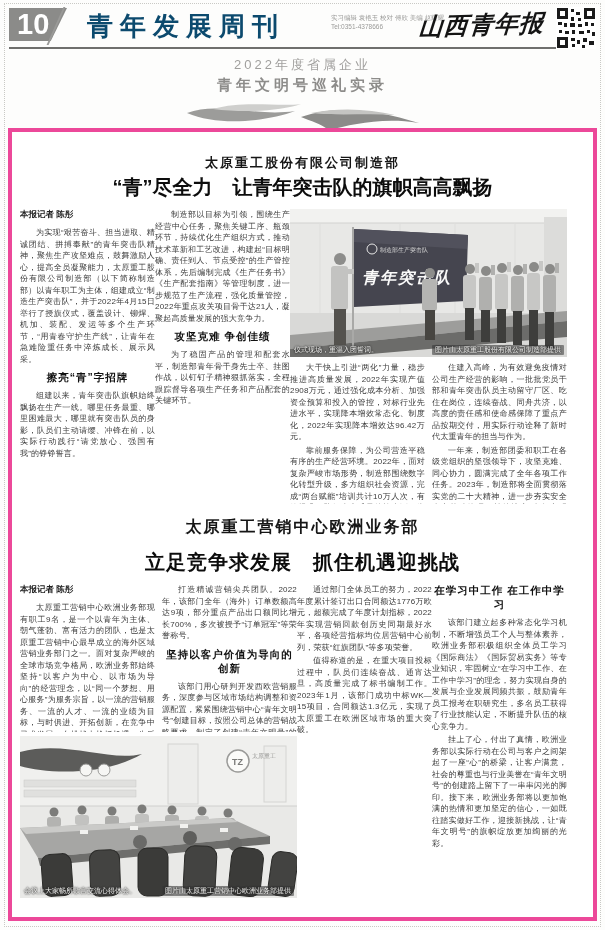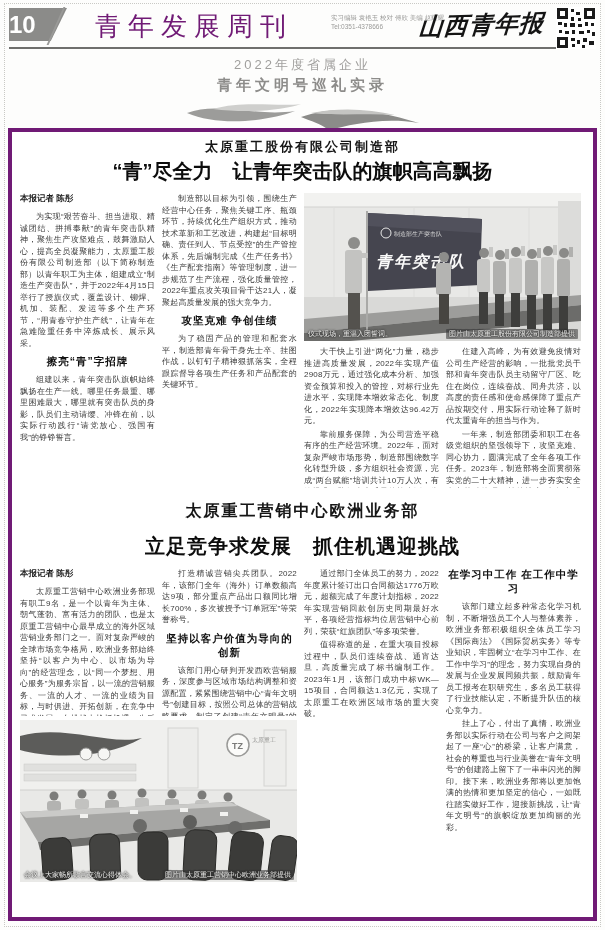--- a/index.html
+++ b/index.html
@@ -6,48 +6,48 @@
   body{
     width:605px;height:930px;position:relative;overflow:hidden;
     background:#fdfdfc;font-family:"Liberation Sans","DejaVu Sans",sans-serif;
     color:#3c3c3c;
   }
   .page-frame{position:absolute;left:4px;top:3px;right:4px;bottom:3px;border:1px dotted #c9c9c5;pointer-events:none;}
 
   
   .hdr{position:absolute;left:9px;top:7px;right:9px;height:40px;border-bottom:2px solid #6f6f6d;}
   .pagenum{position:absolute;left:0;top:1px;width:58px;height:33px;background:#8b8b89;color:#fff;
-    font-size:24px;font-weight:bold;line-height:33px;box-sizing:border-box;
+    font-size:29px;font-weight:bold;line-height:33px;padding-left:8px;box-sizing:border-box;
     clip-path:polygon(0 0,100% 0,72% 100%,0 100%);}
   .pg-slash{position:absolute;left:46px;top:0;width:2px;height:38px;background:#9a9a98;transform:skewX(-24deg);}
-  .section-title{position:absolute;left:86px;top:2px;font-family:"Liberation Serif","DejaVu Serif",serif;
-    font-size:26px;font-weight:normal;color:#701a75;letter-spacing:7px;}
+  .section-title{position:absolute;left:78px;top:2px;font-family:"Liberation Serif","DejaVu Serif",serif;
+    font-size:26px;font-weight:bold;color:#0c4a6e;letter-spacing:7px;}
   .staff{position:absolute;left:322px;top:6px;font-size:6.5px;color:#9a9a98;line-height:9px;}
   .masthead{position:absolute;right:52px;top:2px;font-family:"DejaVu Serif","Liberation Serif",serif;
     font-size:24px;font-weight:bold;font-style:italic;color:#141414;transform:skewX(-6deg) rotate(-2deg);letter-spacing:1px;}
   .qr{position:absolute;right:0;top:0;width:40px;height:42px;}
 
   
   .series{position:absolute;left:0;top:56px;width:100%;text-align:center;}
   .series .l1{font-size:13px;font-weight:normal;color:#a09f9d;letter-spacing:3px;}
   .series .l2{font-size:15px;font-weight:bold;color:#8d8c8a;letter-spacing:4px;margin-top:2px;}
   .series svg{display:block;margin:2px auto 0;}
 
   
   .redbox{position:absolute;left:8px;top:128px;width:589px;height:793px;box-sizing:border-box;
-    border:4px solid #701a75;background:#fff;padding:6px 8px 6px;}
+    border:4px solid #ec4899;background:#fff;padding:22px 8px 6px;}
 
   .kicker{text-align:center;font-weight:bold;color:#161616;}
   .a1 .kicker{font-size:13px;letter-spacing:2px;}
   .a2 .kicker{font-size:16px;letter-spacing:2px;margin-top:8px;}
   .headline{text-align:center;font-weight:900;color:#0c0c0c;font-family:"Liberation Sans","DejaVu Sans",sans-serif;}
   .a1 .headline{font-size:20px;letter-spacing:0px;margin-top:2px;}
   .a2 .headline{font-size:20px;letter-spacing:1px;margin-top:11px;}
 
-  .cols{display:flex;gap:7px;overflow:hidden;margin-top:8px;}
+  .cols{display:flex;overflow:hidden;margin-top:8px;}
   .cols1{height:300px;}
   .cols2{height:318px;}
   .col{width:135px;flex:0 0 135px;overflow:hidden;}
   .wideblock{width:277px;flex:0 0 277px;}
   .innercols{display:flex;gap:7px;overflow:hidden;}
   .innercols .col{width:135px;}
 
   .byline{font-size:8.5px;font-weight:bold;color:#222;margin:0 0 6px 0;}
   p.bp{font-size:8px;line-height:11.5px;text-align:justify;text-indent:2em;margin:0 0 2px 0;color:#3b3b3b;letter-spacing:.2px;}
   .subhead{font-size:10.5px;font-weight:bold;color:#111;text-align:center;margin:6px 0 5px;letter-spacing:1px;}

